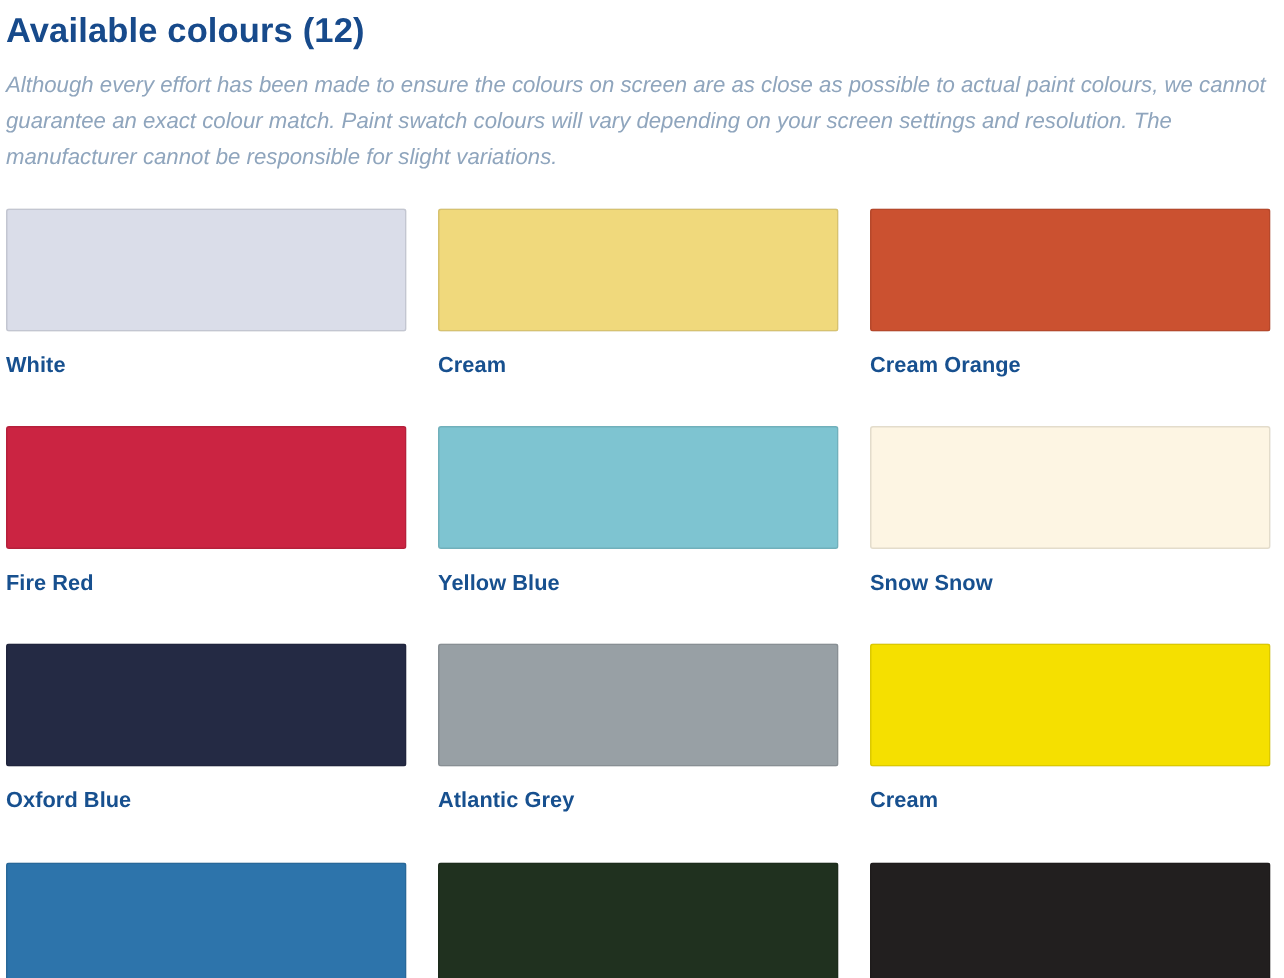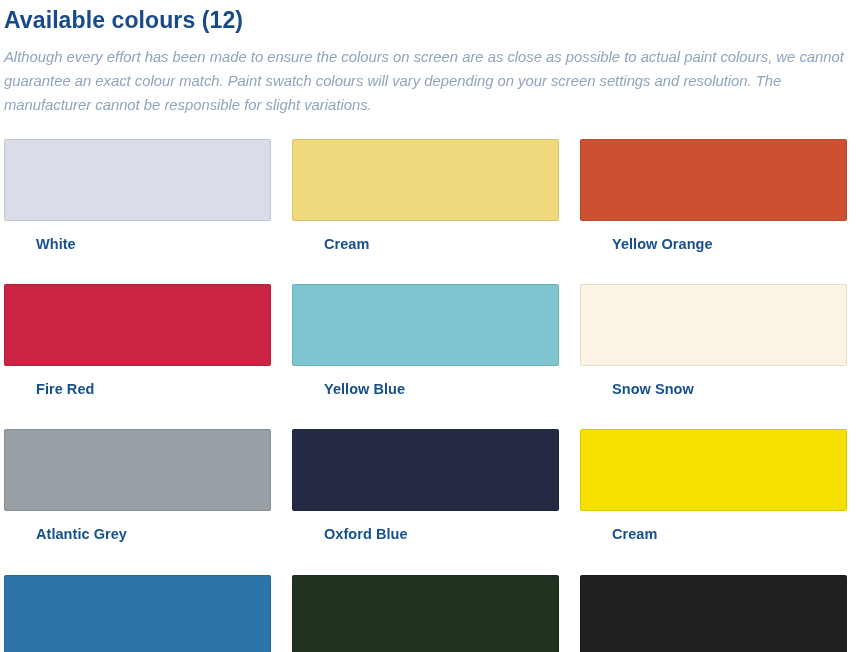--- a/index.html
+++ b/index.html
@@ -66,21 +66,20 @@
   }
 
   .swatch-label {
     font-size: 14.5px;
     font-weight: bold;
     color: #17508f;
     margin-top: 15px;
     margin-bottom: 20px;
     line-height: 1.2;
     letter-spacing: 0.05px;
-    margin-left: 32px;
   }
 </style>
 </head>
 <body>
 
 <div class="page">
 
   <h2 class="heading">Available colours (12)</h2>
 
   <p class="disclaimer">Although every effort has been made to ensure the colours on screen are as close as possible to actual paint colours, we cannot guarantee an exact colour match. Paint swatch colours will vary depending on your screen settings and resolution. The manufacturer cannot be responsible for slight variations.</p>
@@ -89,41 +88,41 @@
       <div class="swatch-cell">
         <div class="swatch-chip" style="background-color: rgb(218, 221, 233);"></div>
         <div class="swatch-label">White</div>
       </div>
       <div class="swatch-cell">
         <div class="swatch-chip" style="background-color: rgb(240, 217, 124);"></div>
         <div class="swatch-label">Cream</div>
       </div>
       <div class="swatch-cell">
         <div class="swatch-chip" style="background-color: rgb(203, 81, 48);"></div>
-        <div class="swatch-label">Yellow Orange</div>
+        <div class="swatch-label">Cream Orange</div>
       </div>
       <div class="swatch-cell">
         <div class="swatch-chip" style="background-color: rgb(203, 36, 66);"></div>
         <div class="swatch-label">Fire Red</div>
       </div>
       <div class="swatch-cell">
         <div class="swatch-chip" style="background-color: rgb(126, 196, 209);"></div>
         <div class="swatch-label">Yellow Blue</div>
       </div>
       <div class="swatch-cell">
         <div class="swatch-chip" style="background-color: rgb(253, 245, 227);"></div>
         <div class="swatch-label">Snow Snow</div>
       </div>
       <div class="swatch-cell">
+        <div class="swatch-chip" style="background-color: rgb(36, 42, 68);"></div>
+        <div class="swatch-label">Oxford Blue</div>
+      </div>
+      <div class="swatch-cell">
         <div class="swatch-chip" style="background-color: rgb(152, 160, 165);"></div>
         <div class="swatch-label">Atlantic Grey</div>
-      </div>
-      <div class="swatch-cell">
-        <div class="swatch-chip" style="background-color: rgb(36, 42, 68);"></div>
-        <div class="swatch-label">Oxford Blue</div>
       </div>
       <div class="swatch-cell">
         <div class="swatch-chip" style="background-color: rgb(245, 224, 0);"></div>
         <div class="swatch-label">Cream</div>
       </div>
       <div class="swatch-cell">
         <div class="swatch-chip" style="background-color: rgb(45, 116, 171);"></div>
       </div>
       <div class="swatch-cell">
         <div class="swatch-chip" style="background-color: rgb(32, 49, 31);"></div>

